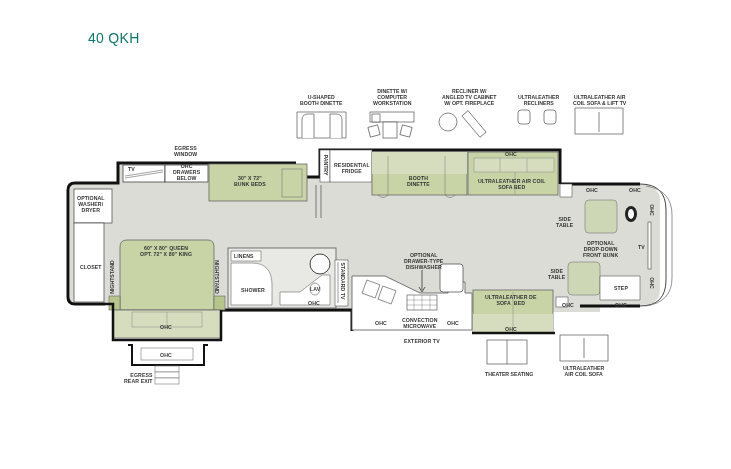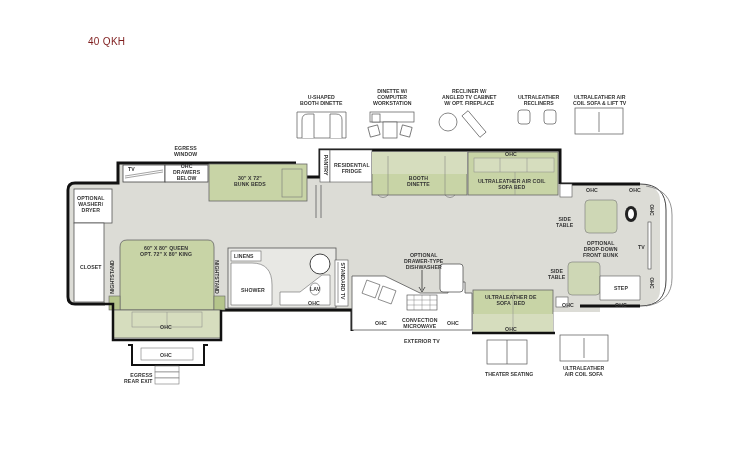--- a/index.html
+++ b/index.html
@@ -1,17 +1,17 @@
 <!DOCTYPE html>
 <html><head>
 <meta charset="utf-8">
 <style>
   html,body{margin:0;padding:0;background:#fff;}
   body{width:731px;height:469px;position:relative;overflow:hidden;font-family:"Liberation Sans",sans-serif;}
-  .title{position:absolute;left:88px;top:36px;font-size:10px;color:#7f1d1d;letter-spacing:0.3px;}
+  .title{position:absolute;left:88px;top:30px;font-size:14px;color:#0f766e;letter-spacing:0.3px;}
   .lbl{position:absolute;font-size:5.2px;line-height:6.2px;color:#333;text-align:center;font-weight:bold;letter-spacing:0.1px;white-space:nowrap;}
   .vlbl{position:absolute;font-size:5.2px;color:#333;font-weight:bold;white-space:nowrap;transform-origin:center;}
   .opt-lbl{position:absolute;font-size:5.2px;line-height:6.2px;color:#333;font-weight:bold;text-align:center;white-space:nowrap;}
   svg{position:absolute;left:0;top:0;}
 </style>
 </head>
 <body>
 
 <div class="title">40 QKH</div>
 

